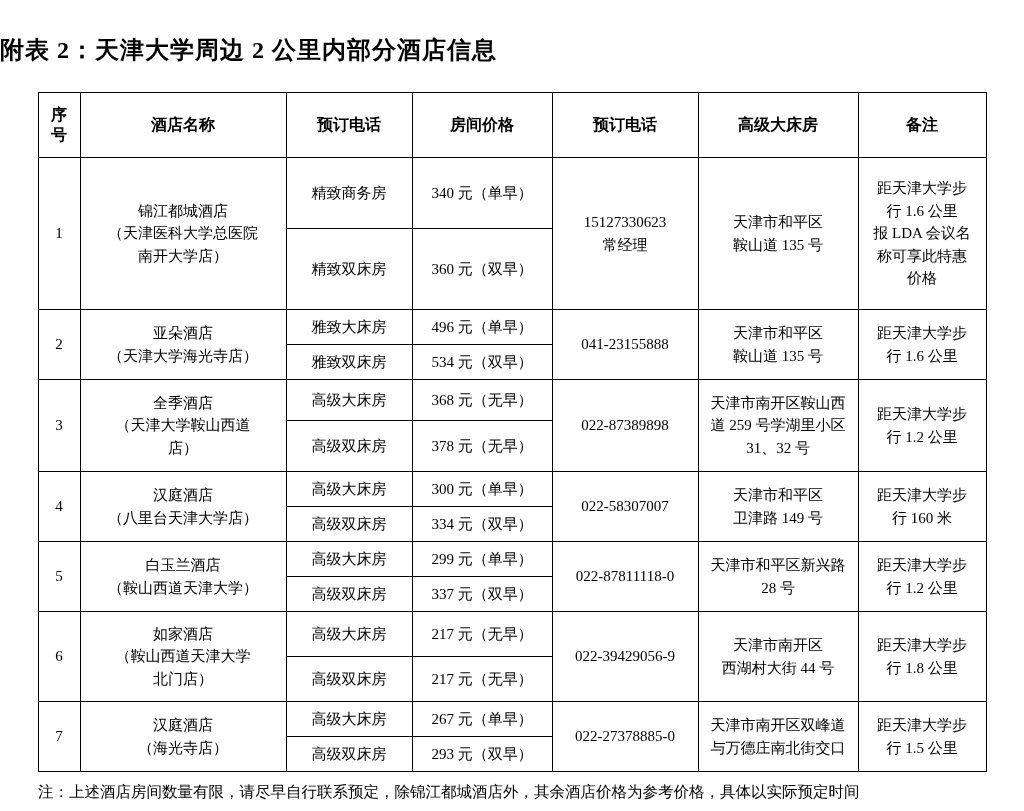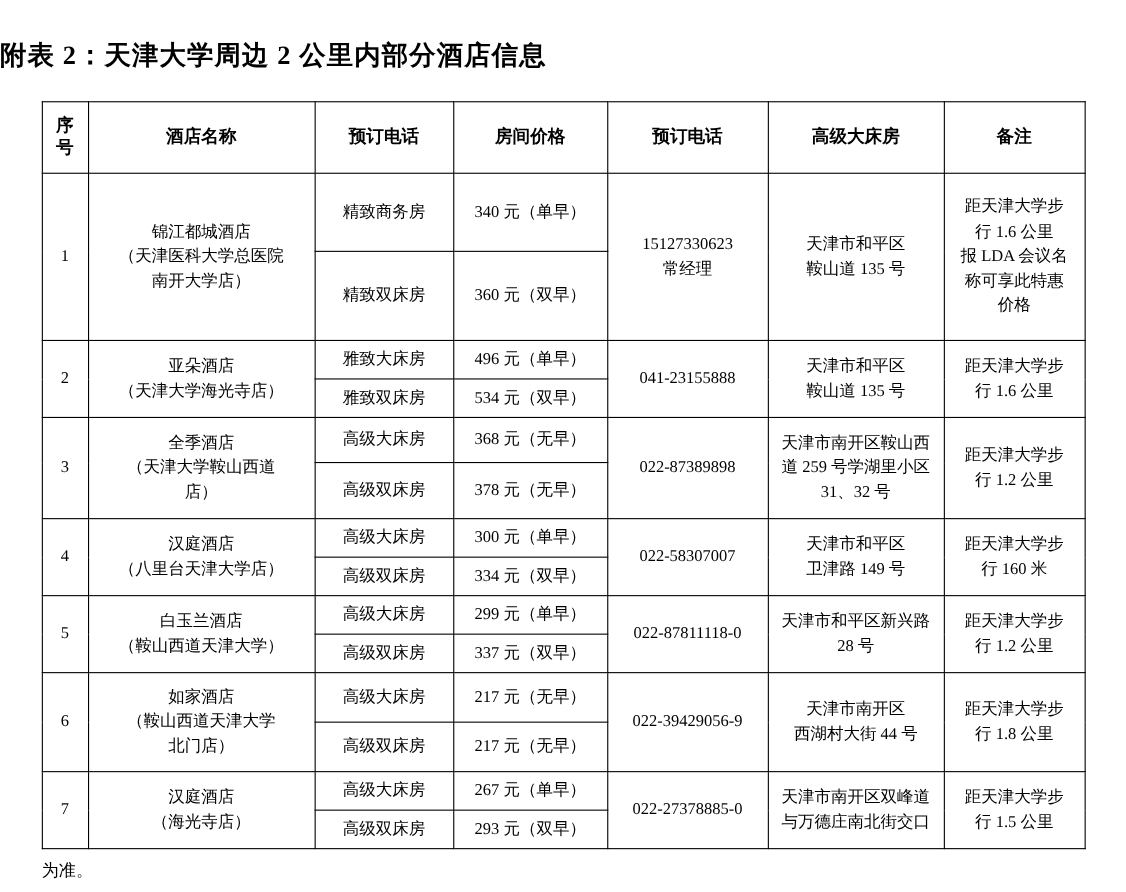--- a/index.html
+++ b/index.html
@@ -296,16 +296,17 @@
         </td>
       </tr>
       <tr>
         <td style="height:26px">高级双床房</td>
         <td>293 元（双早）</td>
       </tr>
     </tbody>
   </table>
 
   <div class="note">
+    <div>注：上述酒店房间数量有限，请尽早自行联系预定，除锦江都城酒店外，其余酒店价格为参考价格，具体以实际预定时间</div>
     <div>为准。</div>
   </div>
 
 </div>
 
 </body></html>

